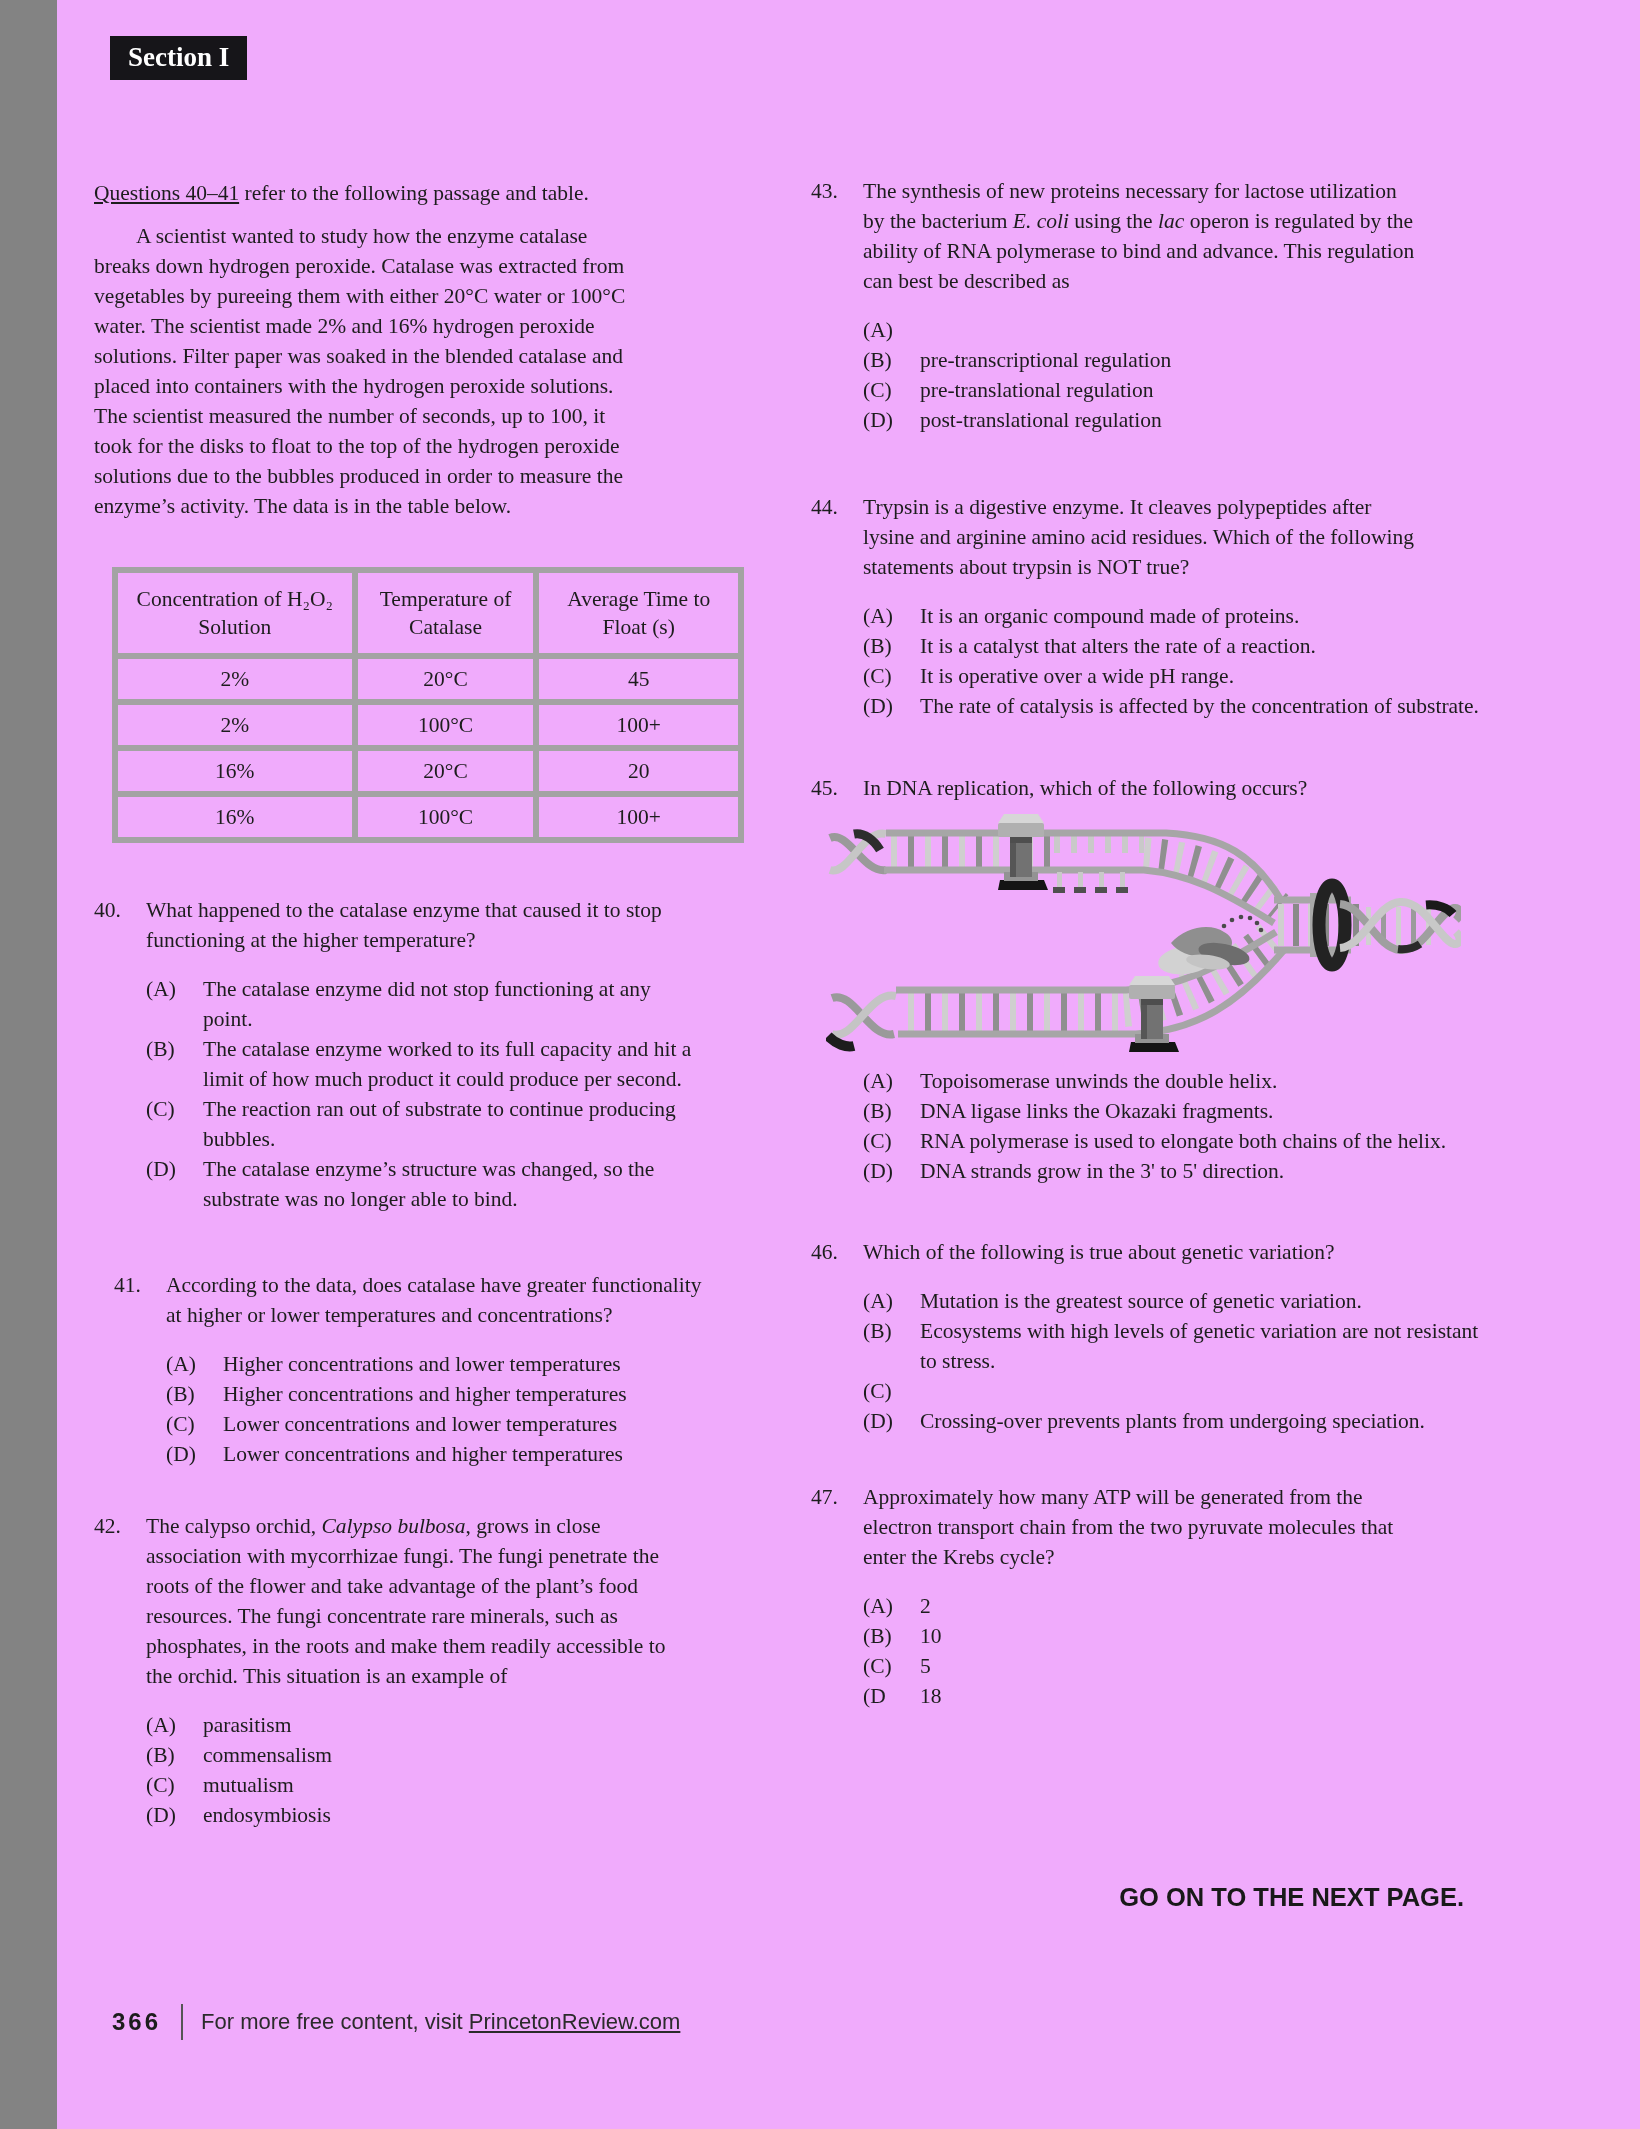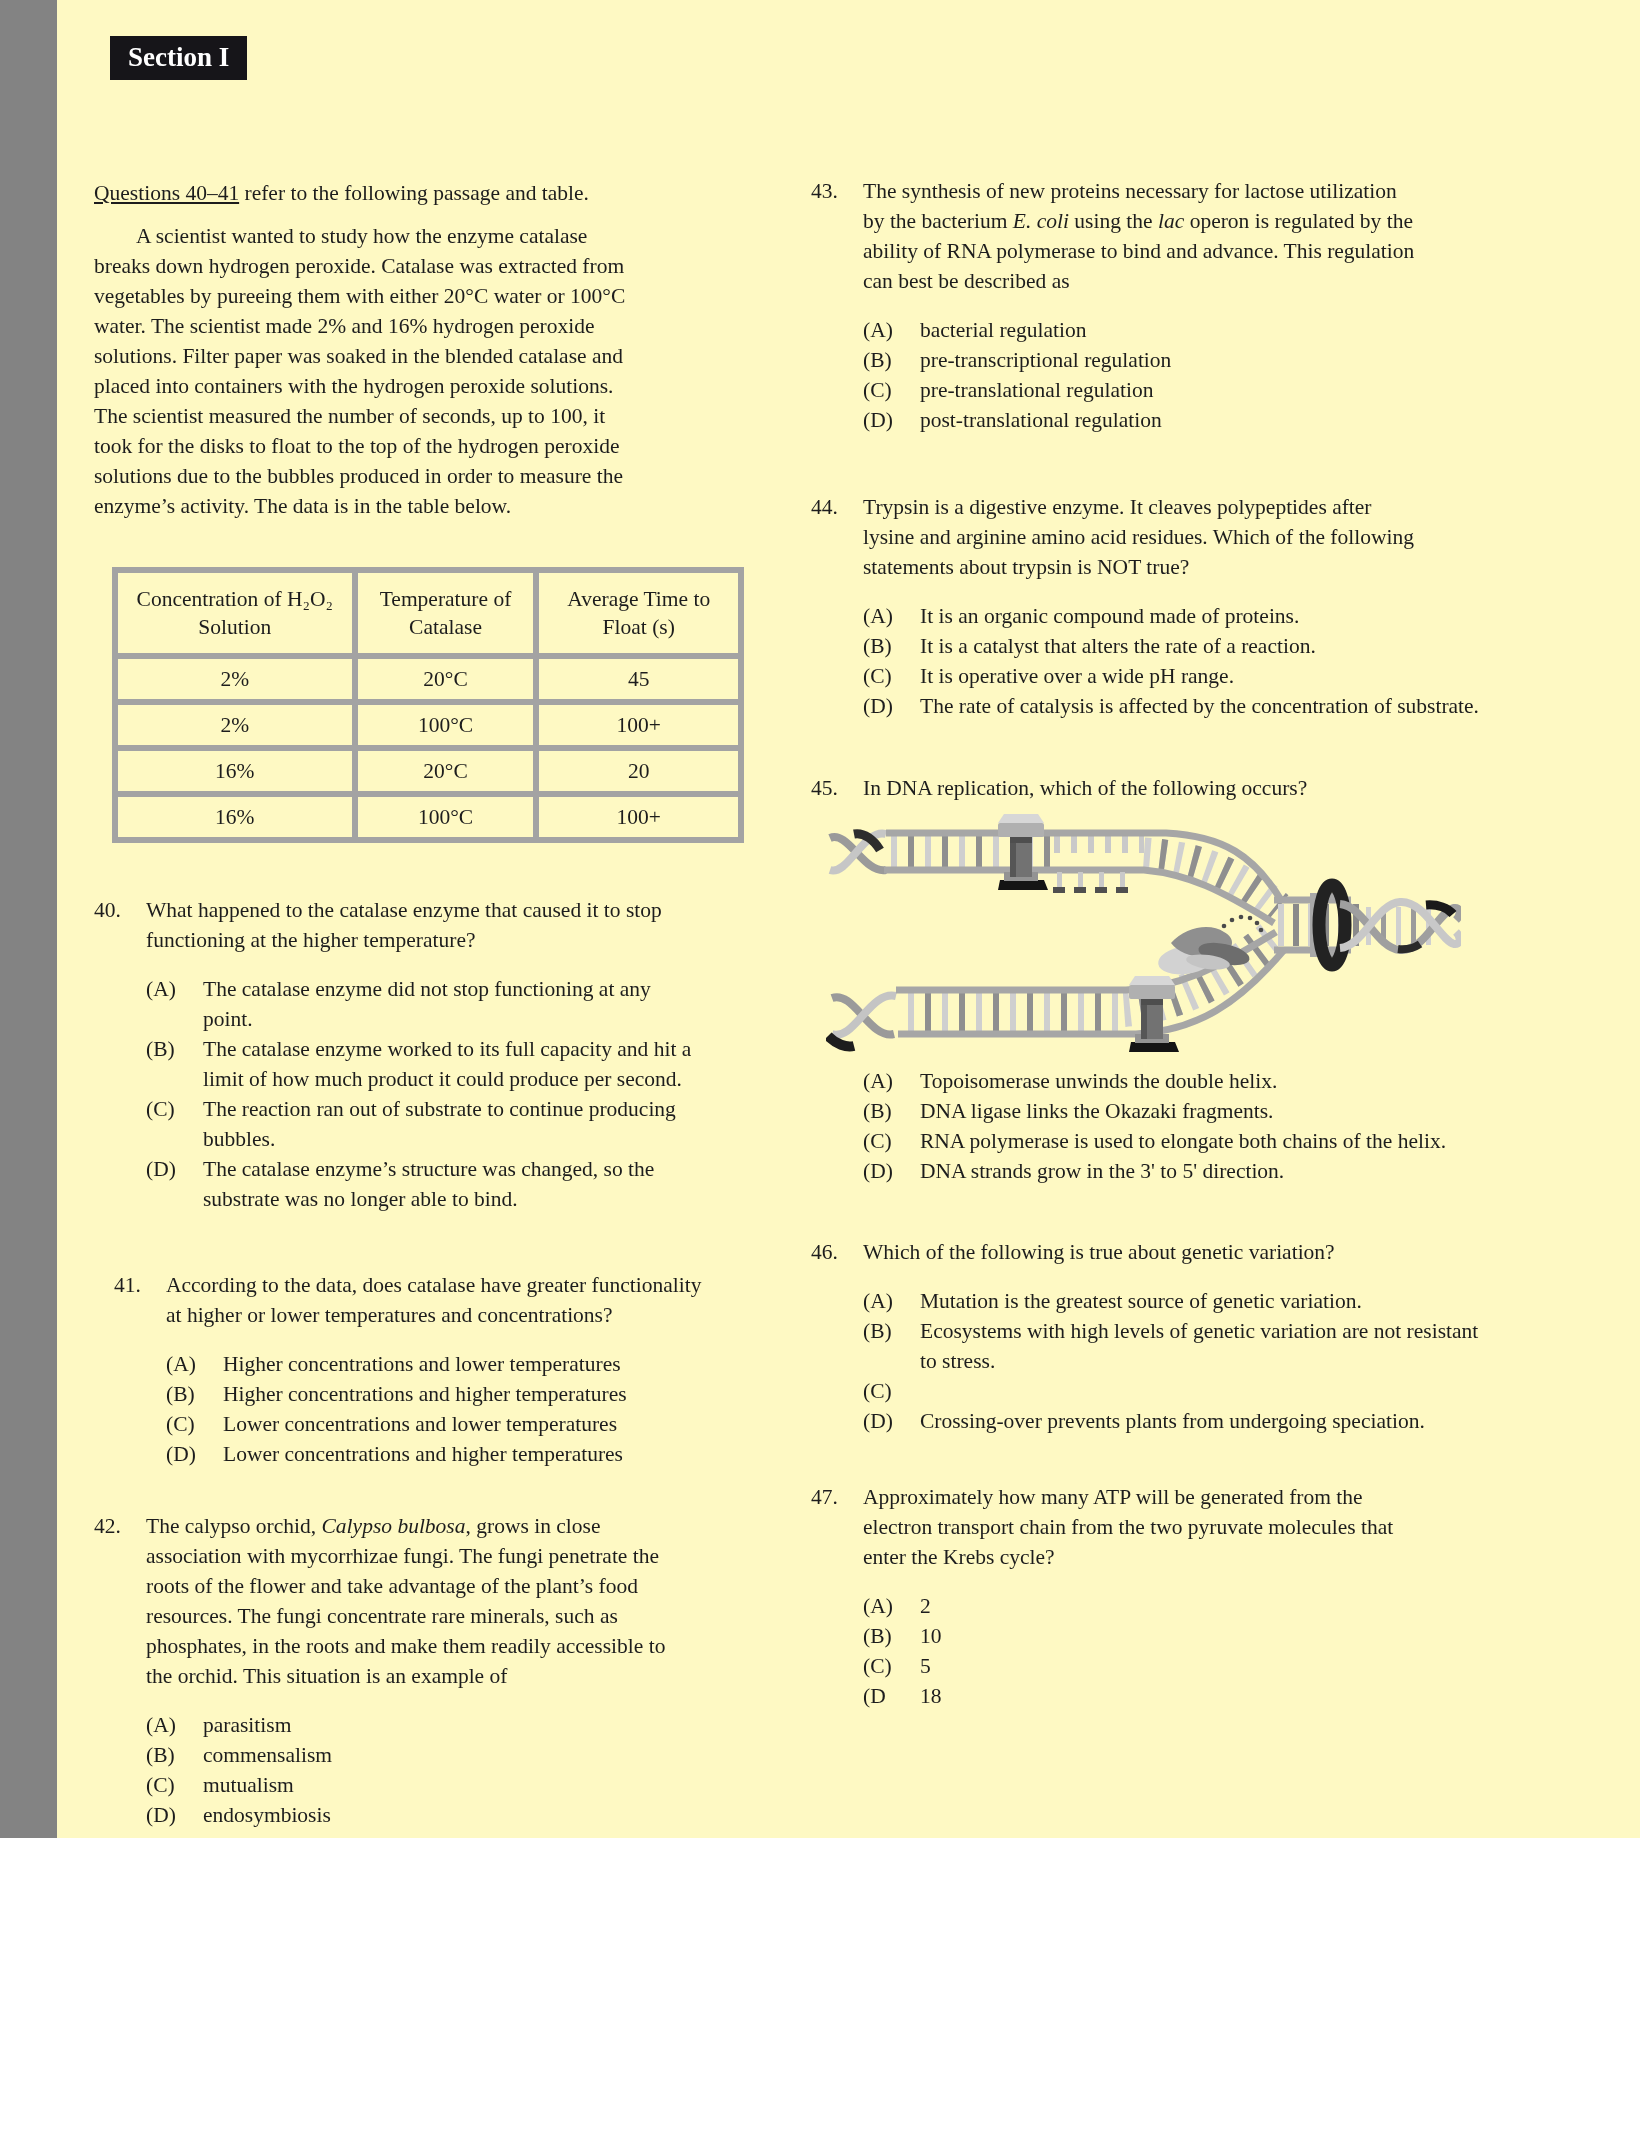--- a/index.html
+++ b/index.html
@@ -1,16 +1,16 @@
 <!DOCTYPE html>
 <html><head>
 <meta charset="utf-8">
 <style>
   html,body{margin:0;padding:0;background:#fff;}
-  .page{position:relative;width:1640px;height:1838px;background:#fef9c3;overflow:hidden;
+  .page{position:relative;width:1640px;height:2129px;background:#f0abfc;overflow:hidden;
         font-family:"Liberation Serif", serif;font-size:21.5px;line-height:30px;color:#1d1d1d;}
   .side-strip{position:absolute;left:0;top:0;width:57px;height:2129px;background:#838383;}
   .section-badge{position:absolute;left:110px;top:36px;background:#161519;color:#ffffff;
         font-weight:bold;font-size:27px;line-height:27px;padding:8px 18px 9px;}
   .column{position:absolute;}
   .column-left{left:94px;top:178px;width:650px;}
   .column-right{left:811px;top:176px;width:705px;}
   .passage-intro{margin:0 0 13px 0;}
   .passage-intro .u{text-decoration:underline;}
   .passage-body{margin:0;width:542px;text-indent:42px;}
@@ -164,21 +164,20 @@
 
   <section class="column column-right">
     <article class="question" id="q43">
         <div class="qrow">
           <span class="qnum">43.</span>
           <span class="qtext"><span class="seg">The synthesis of new proteins necessary for lactose utilization by the bacterium </span><i class="seg">E. coli</i><span class="seg"> using the </span><i class="seg">lac</i><span class="seg"> operon is regulated by the ability of RNA polymerase to bind and advance. This regulation can best be described as</span></span>
         </div>
         <div class="options">
           <div class="opt">
             <span class="olabel">(A)</span>
-            <span class="otext">bacterial regulation</span>
           </div>
           <div class="opt">
             <span class="olabel">(B)</span>
             <span class="otext">pre-transcriptional regulation</span>
           </div>
           <div class="opt">
             <span class="olabel">(C)</span>
             <span class="otext">pre-translational regulation</span>
           </div>
           <div class="opt">

